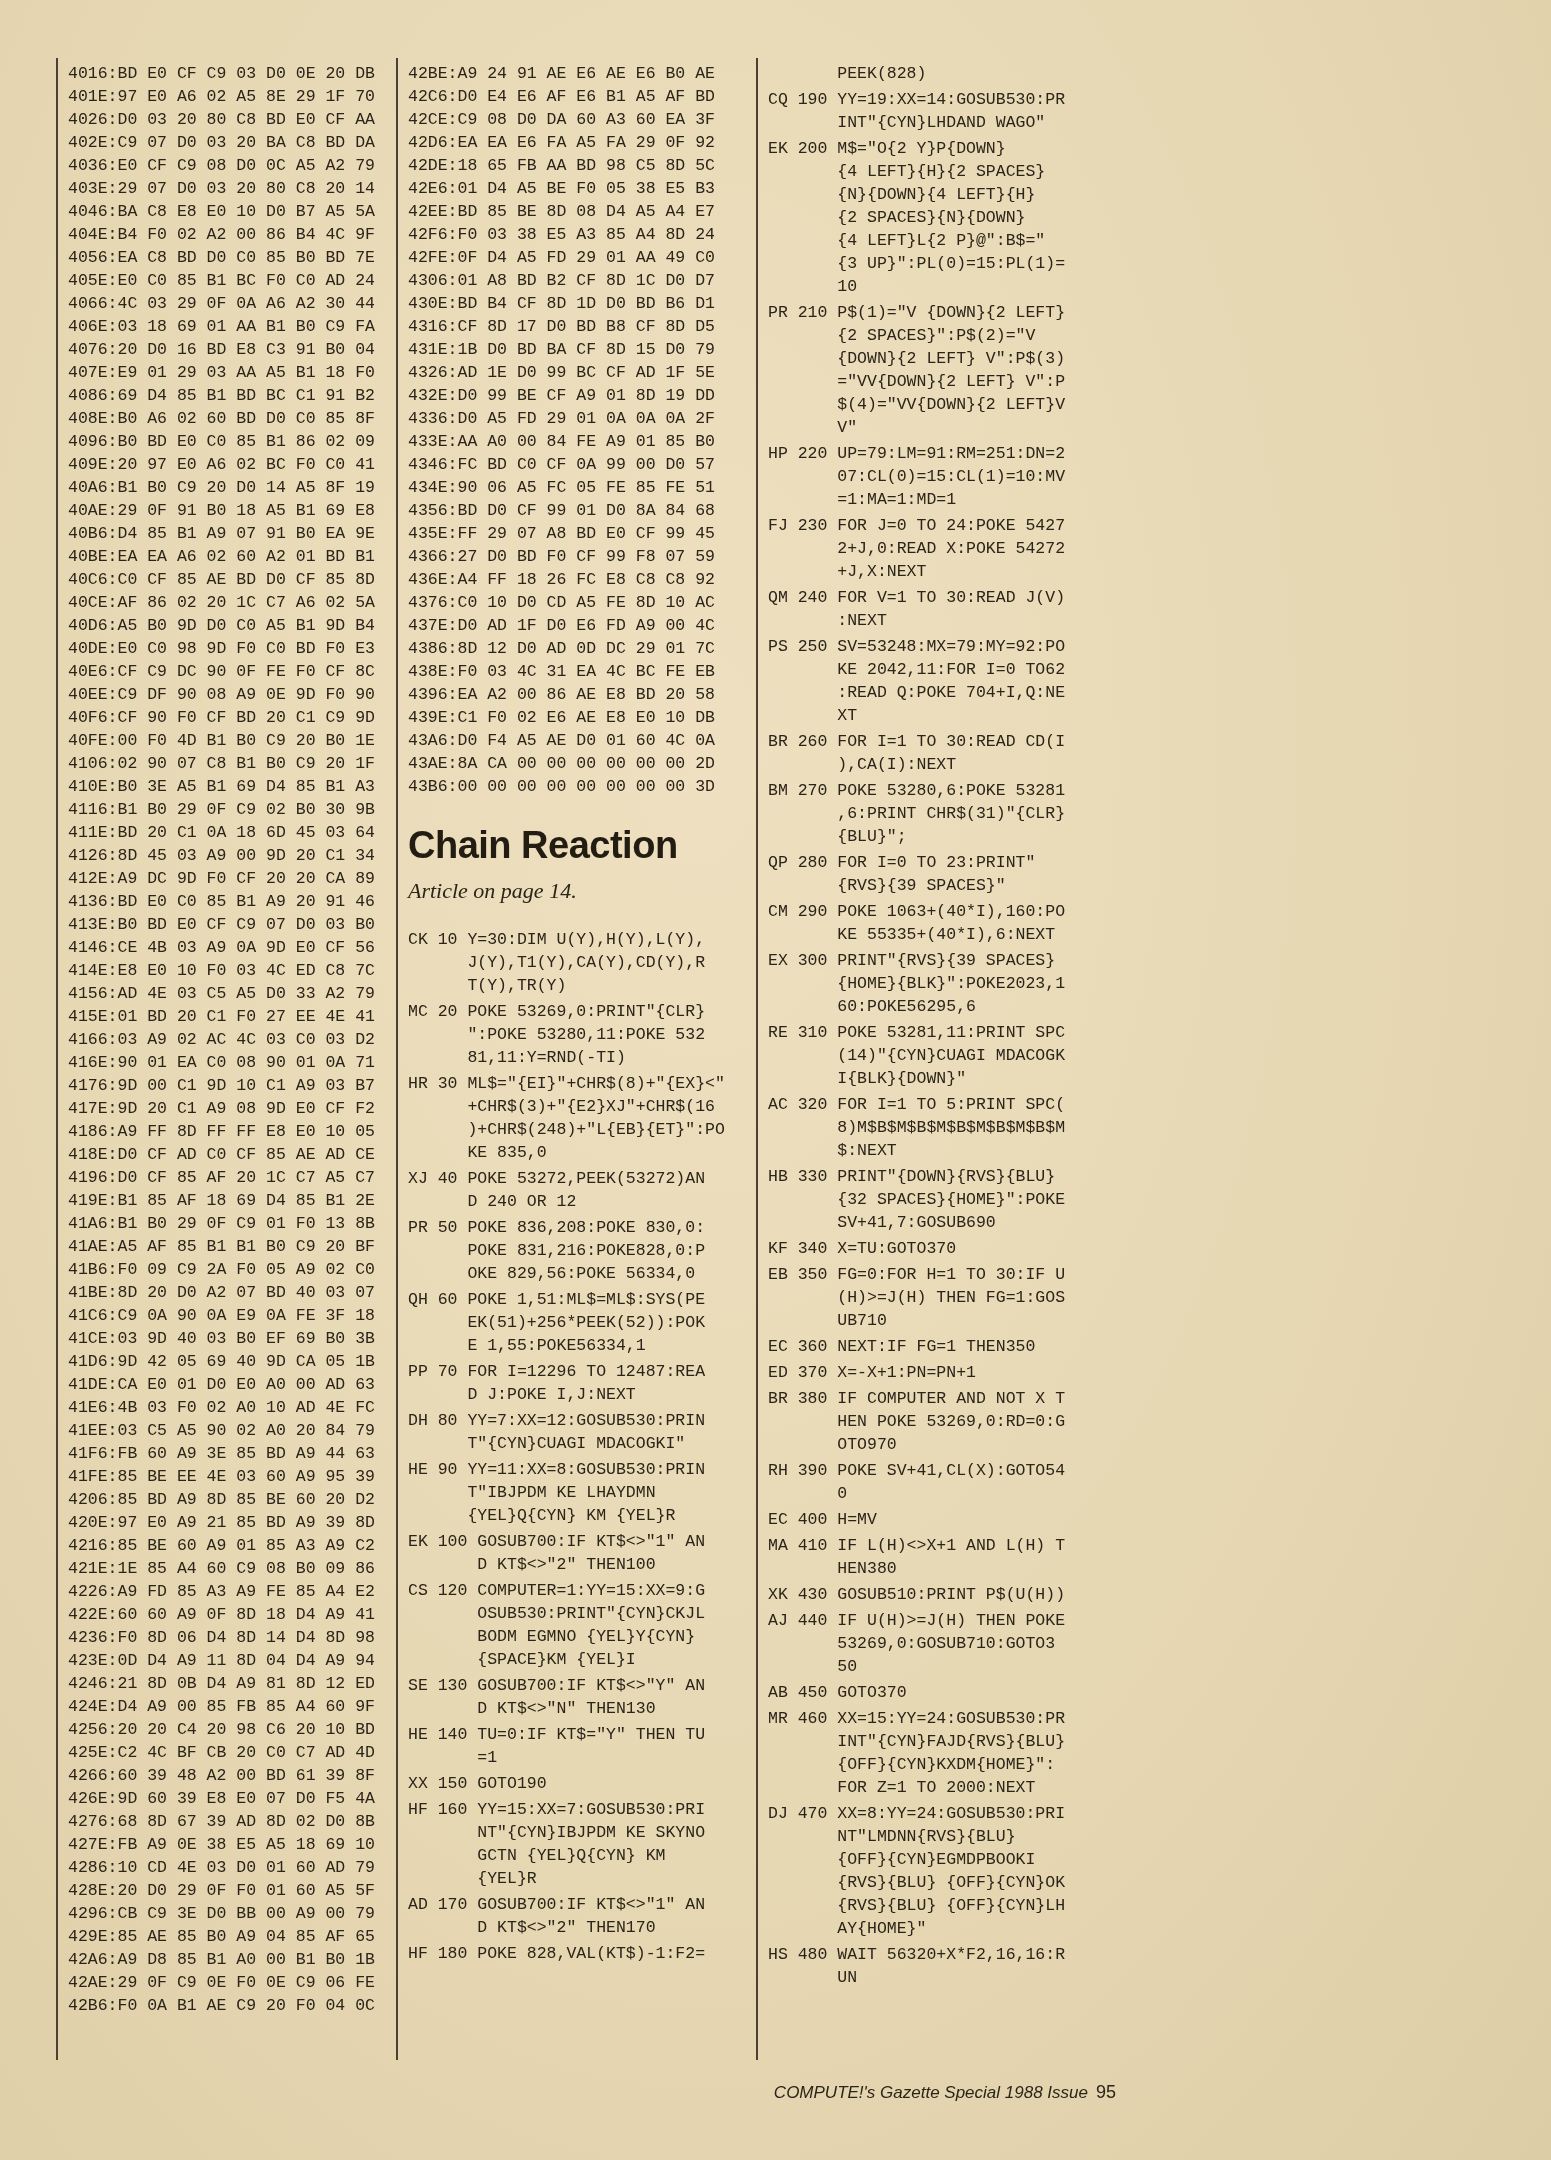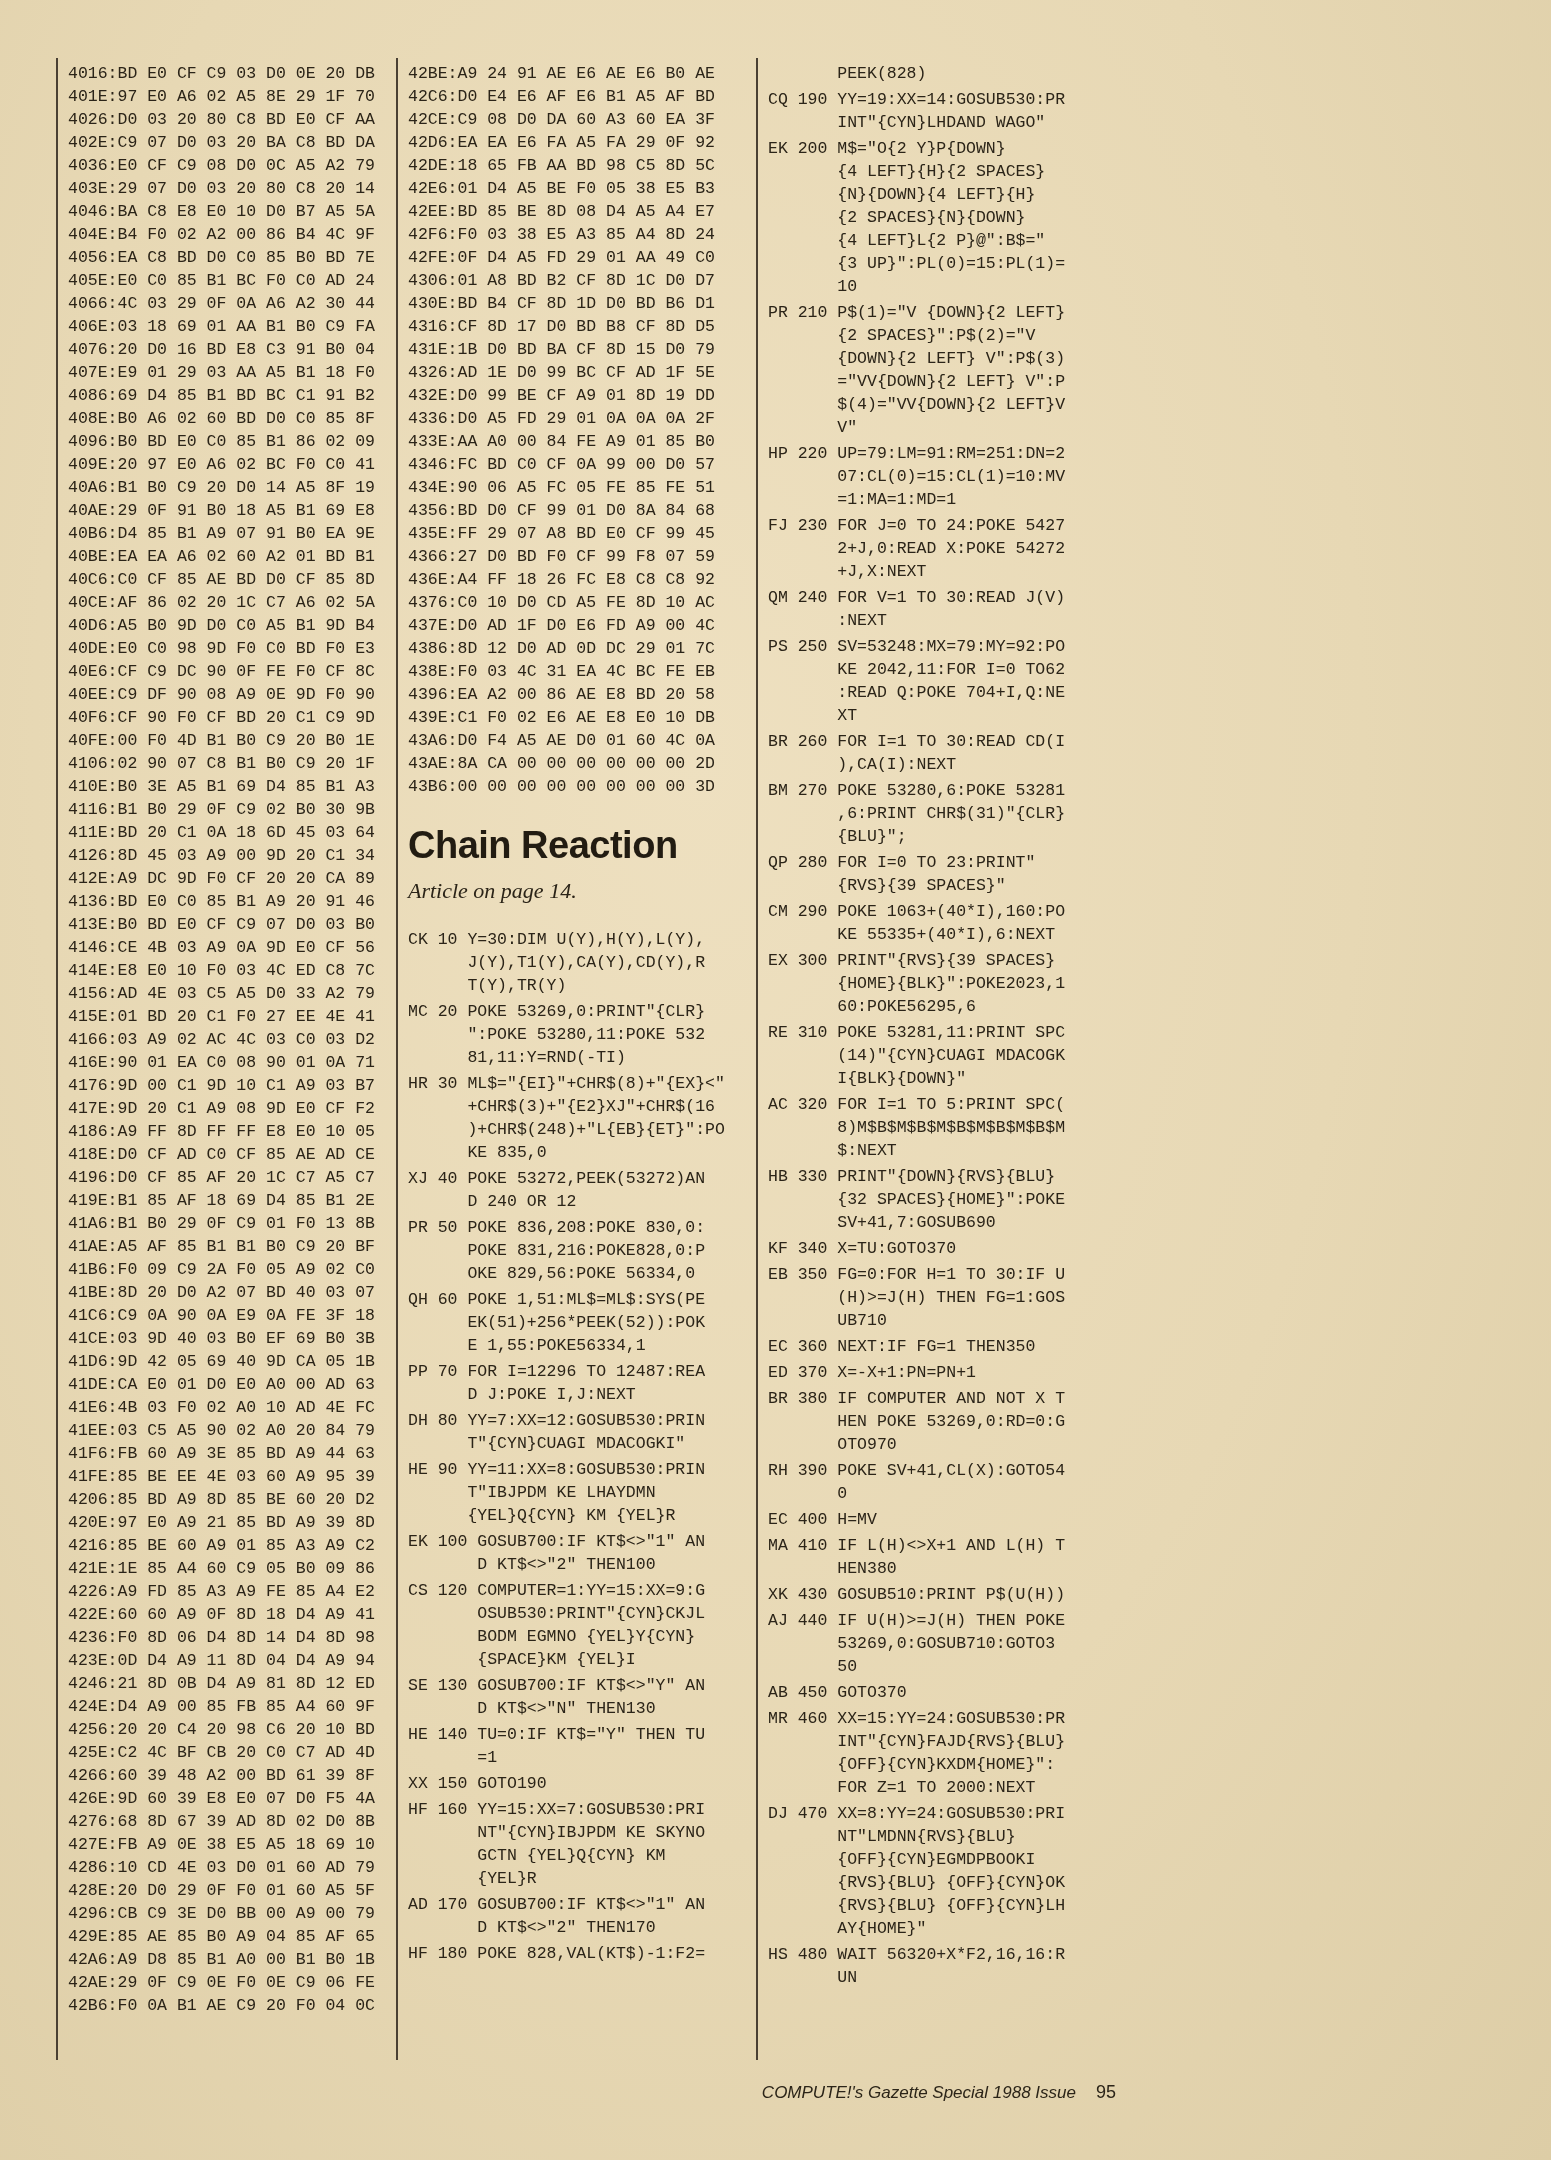--- a/index.html
+++ b/index.html
@@ -53,21 +53,21 @@
   }
 
   .footer {
     position: absolute;
     top: 2082px;
     left: 760px;
     width: 356px;
     display: flex;
     justify-content: flex-end;
     align-items: baseline;
-    gap: 20px;
+    gap: 8px;
     font-family: "Liberation Sans", sans-serif;
     font-size: 17px;
     color: #2b2418;
   }
   .footer-title { font-style: italic; }
   .footer-page  { font-weight: normal; font-size: 18px; }
 </style>
 </head>
 <body>
 
@@ -136,21 +136,21 @@
       <div class="code-line">41CE:03 9D 40 03 B0 EF 69 B0 3B</div>
       <div class="code-line">41D6:9D 42 05 69 40 9D CA 05 1B</div>
       <div class="code-line">41DE:CA E0 01 D0 E0 A0 00 AD 63</div>
       <div class="code-line">41E6:4B 03 F0 02 A0 10 AD 4E FC</div>
       <div class="code-line">41EE:03 C5 A5 90 02 A0 20 84 79</div>
       <div class="code-line">41F6:FB 60 A9 3E 85 BD A9 44 63</div>
       <div class="code-line">41FE:85 BE EE 4E 03 60 A9 95 39</div>
       <div class="code-line">4206:85 BD A9 8D 85 BE 60 20 D2</div>
       <div class="code-line">420E:97 E0 A9 21 85 BD A9 39 8D</div>
       <div class="code-line">4216:85 BE 60 A9 01 85 A3 A9 C2</div>
-      <div class="code-line">421E:1E 85 A4 60 C9 05 B0 09 86</div>
+      <div class="code-line">421E:1E 85 A4 60 C9 08 B0 09 86</div>
       <div class="code-line">4226:A9 FD 85 A3 A9 FE 85 A4 E2</div>
       <div class="code-line">422E:60 60 A9 0F 8D 18 D4 A9 41</div>
       <div class="code-line">4236:F0 8D 06 D4 8D 14 D4 8D 98</div>
       <div class="code-line">423E:0D D4 A9 11 8D 04 D4 A9 94</div>
       <div class="code-line">4246:21 8D 0B D4 A9 81 8D 12 ED</div>
       <div class="code-line">424E:D4 A9 00 85 FB 85 A4 60 9F</div>
       <div class="code-line">4256:20 20 C4 20 98 C6 20 10 BD</div>
       <div class="code-line">425E:C2 4C BF CB 20 C0 C7 AD 4D</div>
       <div class="code-line">4266:60 39 48 A2 00 BD 61 39 8F</div>
       <div class="code-line">426E:9D 60 39 E8 E0 07 D0 F5 4A</div>

